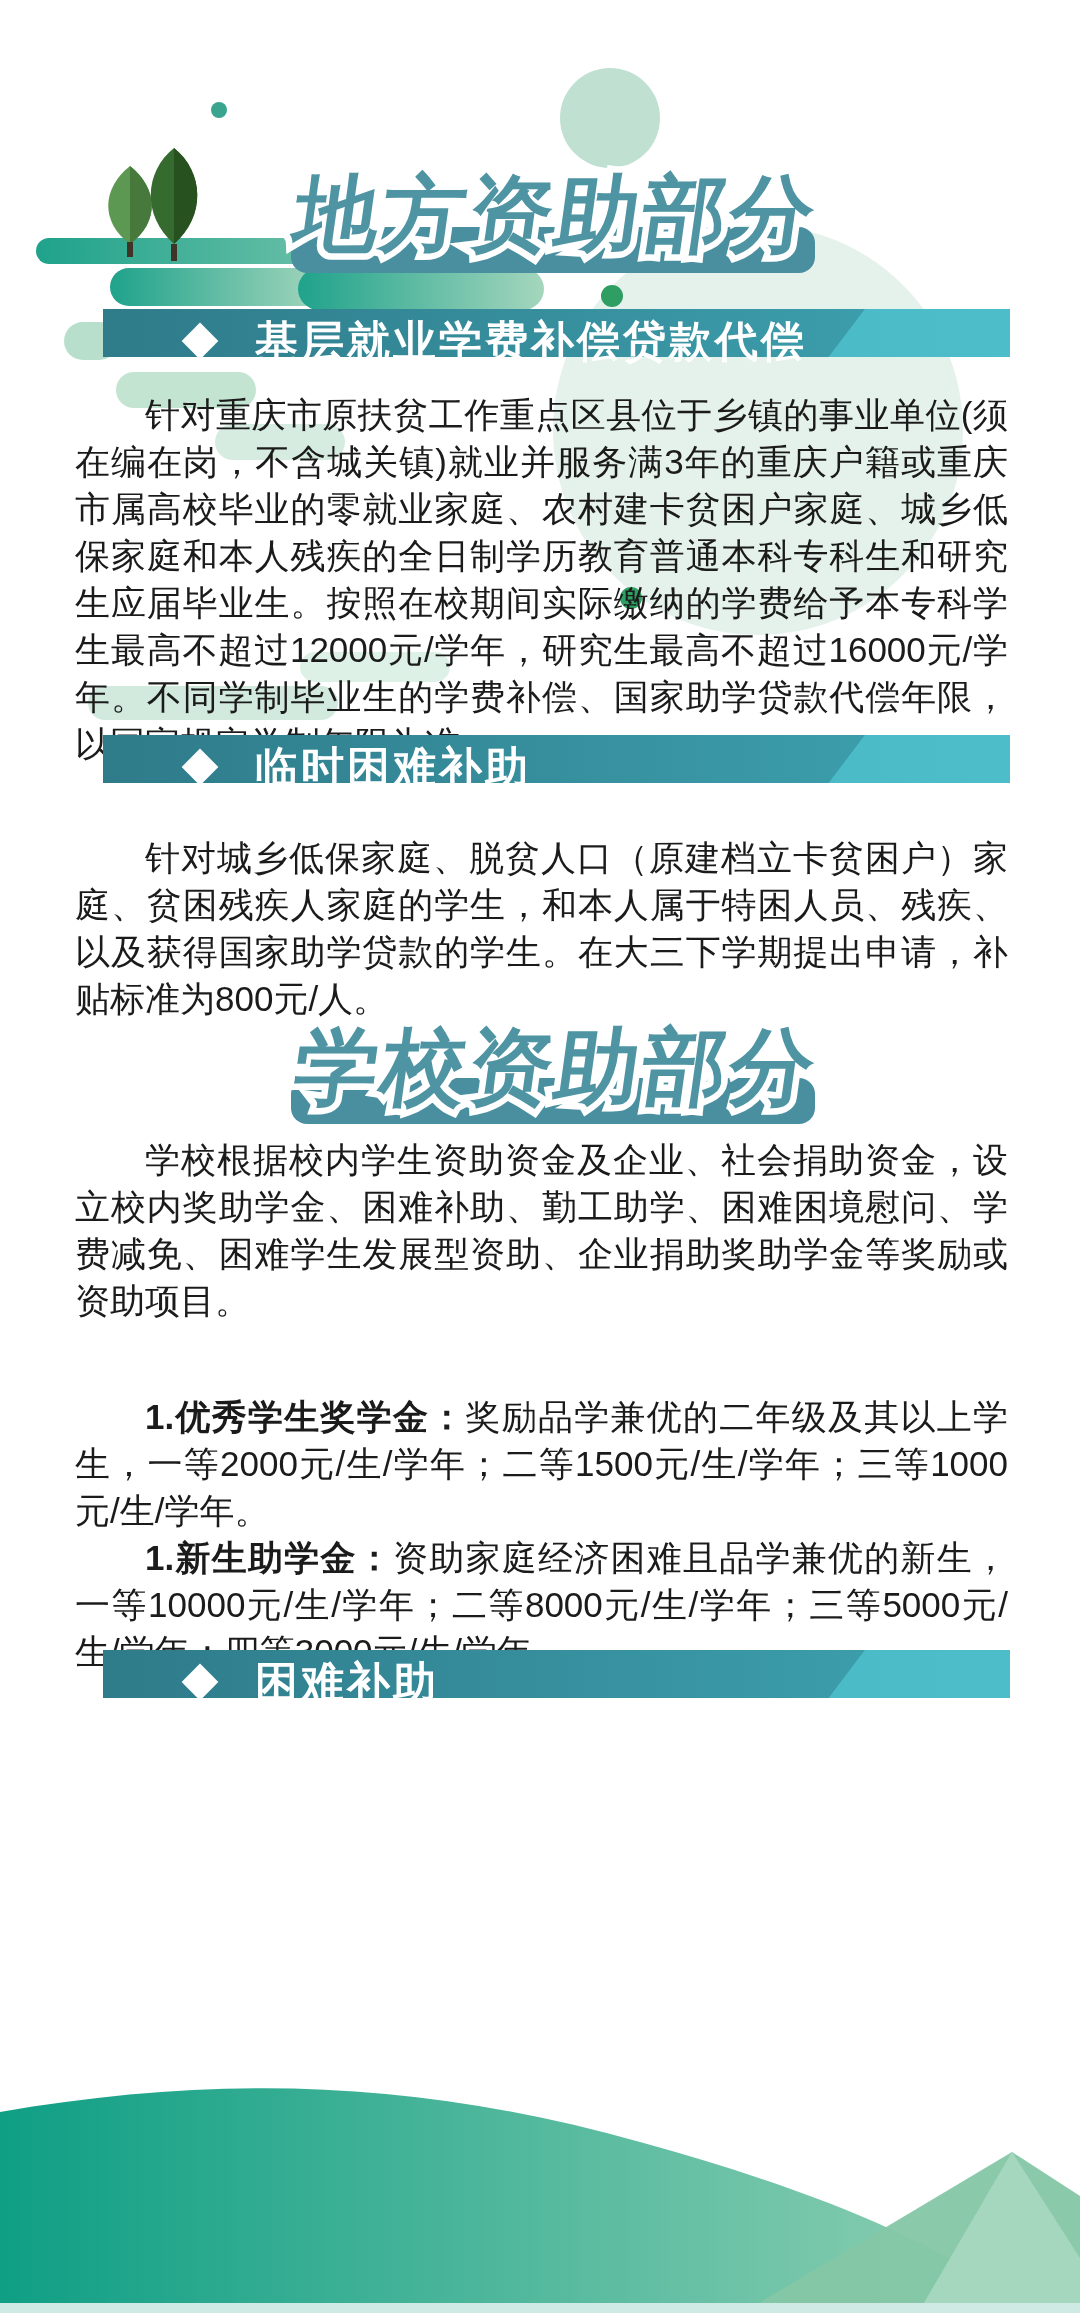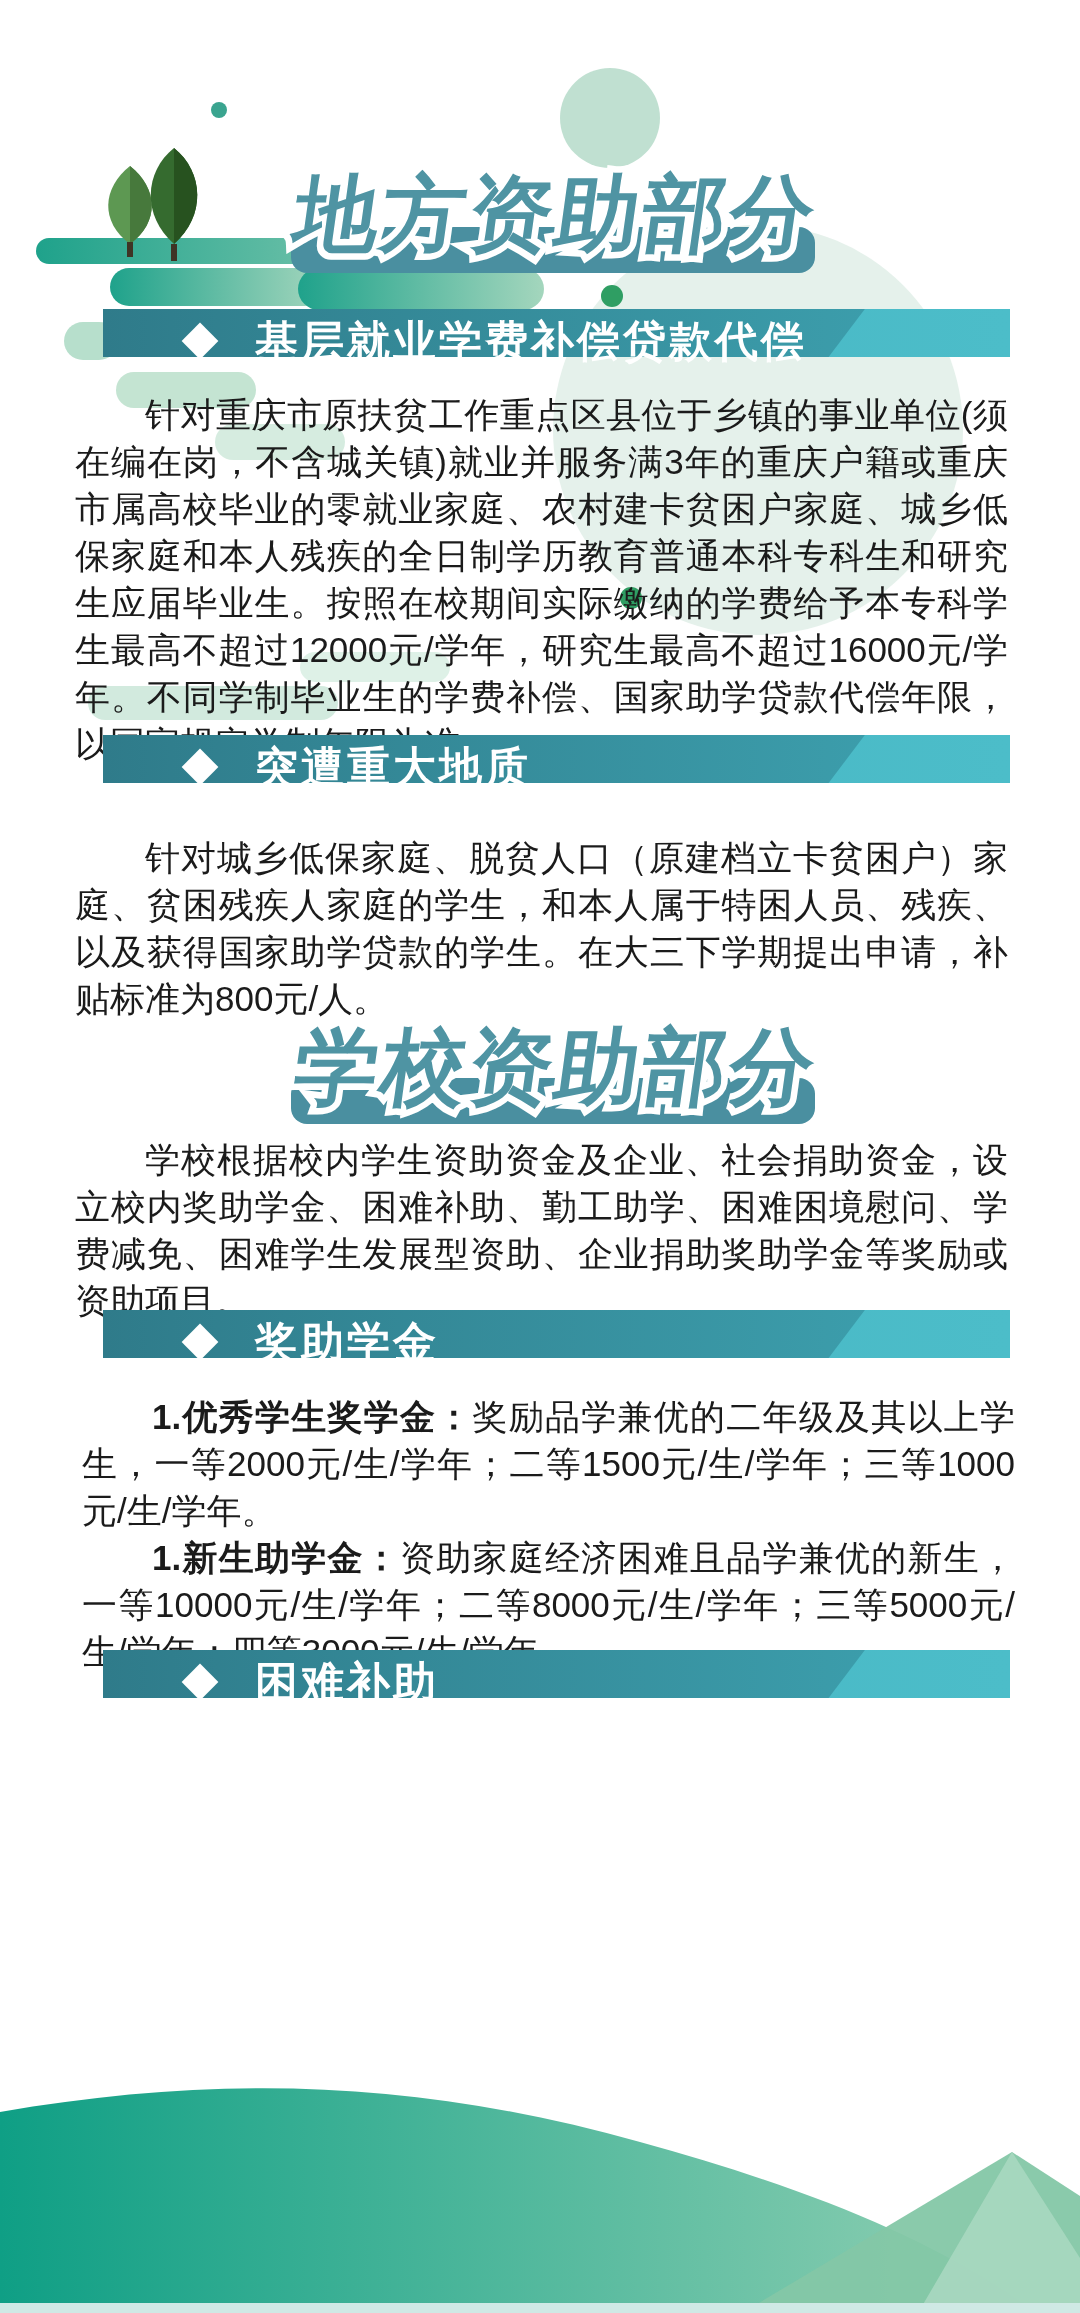--- a/index.html
+++ b/index.html
@@ -48,21 +48,21 @@
   .b1{top:309px;} .b2{top:735px;} .b3{top:1310px;} .b4{top:1650px;text-align:center;} .b5{top:1990px;}
 
   .para{
     position:absolute;left:75px;width:933px;z-index:2;
     font-size:35px;line-height:47px;color:#1b1b1b;text-align:justify;
   }
   .para p{margin:0;text-indent:2em;}
   .para .lead{font-weight:bold;}
   .para.bold{font-weight:normal;}
   .p1{top:391px;} .p2{top:822px;margin-top:12px;} .p3{top:1136px;}
-  .p4{top:1393px;margin-left:7px;} .p5{top:1740px;} .p6{top:2074px;}
+  .p4{top:1393px;} .p5{top:1740px;} .p6{top:2074px;}
 </style>
 </head>
 <body>
 
 <div class="canvas">
 
   <svg class="deco top" width="1080" height="760" viewBox="0 0 1080 760">
     <defs>
       <linearGradient id="cloudg" x1="0" y1="0" x2="1" y2="0">
         <stop offset="0" stop-color="#1fa28b"></stop>
@@ -119,41 +119,37 @@
   <div class="banner b1">
     <span class="diamond"></span>
     <span class="label">基层就业学费补偿贷款代偿</span>
   </div>
   <div class="para p1">
     <p>针对重庆市原扶贫工作重点区县位于乡镇的事业单位(须在编在岗，不含城关镇)就业并服务满3年的重庆户籍或重庆市属高校毕业的零就业家庭、农村建卡贫困户家庭、城乡低保家庭和本人残疾的全日制学历教育普通本科专科生和研究生应届毕业生。按照在校期间实际缴纳的学费给予本专科学生最高不超过12000元/学年，研究生最高不超过16000元/学年。不同学制毕业生的学费补偿、国家助学贷款代偿年限，以国家规定学制年限为准。</p>
   </div>
 
   <div class="banner b2">
     <span class="diamond"></span>
-    <span class="label">突遭重大地质</span>
+    <span class="label">临时困难补助</span>
   </div>
   <div class="para p2">
     <p>针对城乡低保家庭、脱贫人口（原建档立卡贫困户）家庭、贫困残疾人家庭的学生，和本人属于特困人员、残疾、以及获得国家助学贷款的学生。在大三下学期提出申请，补贴标准为800元/人。</p>
   </div>
 
   <div class="title-plate t2"></div>
   <svg class="title-svg t2" width="1080" height="200" viewBox="0 0 1080 200">
     <g transform="translate(552,96)">
       <text transform="skewX(-8)" x="0" y="0">学校资助部分</text>
     </g>
   </svg>
 
   <div class="para p3 bold">
     <p>学校根据校内学生资助资金及企业、社会捐助资金，设立校内奖助学金、困难补助、勤工助学、困难困境慰问、学费减免、困难学生发展型资助、企业捐助奖助学金等奖励或资助项目。</p>
   </div>
 
-  <div class="banner b3">
-    <span class="diamond"></span>
-    <span class="label">奖助学金</span>
-  </div>
   <div class="para p4">
     <p><span class="lead">1.优秀学生奖学金：</span><span>奖励品学兼优的二年级及其以上学生，一等2000元/生/学年；二等1500元/生/学年；三等1000元/生/学年。</span></p>
     <p><span class="lead">1.新生助学金：</span><span>资助家庭经济困难且品学兼优的新生，一等10000元/生/学年；二等8000元/生/学年；三等5000元/生/学年；四等3000元/生/学年。</span></p>
   </div>
 
   <div class="banner b4">
     <span class="diamond"></span>
     <span class="label">困难补助</span>
   </div>
 

